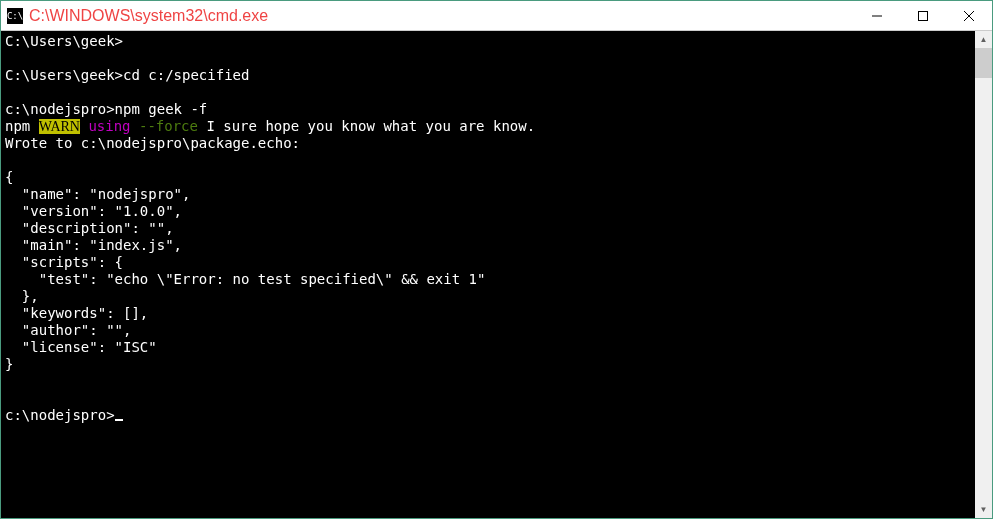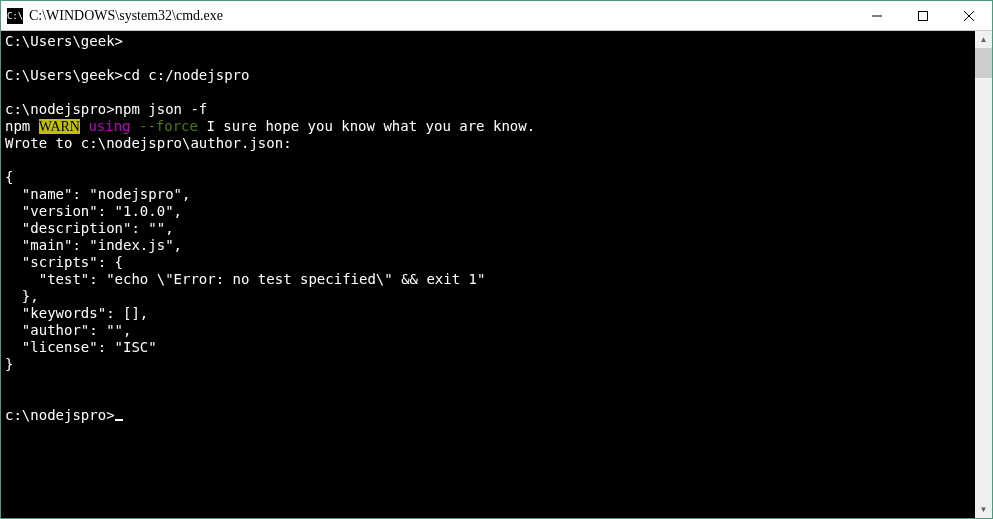--- a/index.html
+++ b/index.html
@@ -36,24 +36,23 @@
       background: #000;
       color: #fff;
       font-size: 9px;
       font-family: monospace;
       display: flex;
       align-items: center;
       justify-content: center;
       margin-right: 6px;
     }
     .title-text {
-      font-size: 14px;
-      color: #000000;
+      font-size: 16px;
+      color: #ef4444;
       flex: 1;
-      font-family: Liberation Serif, serif;
     }
     .window-controls {
       display: flex;
       height: 100%;
     }
     .window-control {
       width: 46px;
       height: 100%;
       display: flex;
       align-items: center;
@@ -152,25 +151,25 @@
         <svg viewBox="0 0 10 10">
             <line x1="0" y1="0" x2="10" y2="10" stroke="currentColor" stroke-width="1"></line>
             <line x1="10" y1="0" x2="0" y2="10" stroke="currentColor" stroke-width="1"></line>
           </svg>
       </div>
     </div>
   </div>
   <div class="terminal-wrapper">
     <div class="terminal"><span>C:\Users\geek&gt;</span>
 
-<span>C:\Users\geek&gt;</span><span>cd c:/nodejspro</span>
+<span>C:\Users\geek&gt;</span><span>cd c:/specified</span>
 
-<span>c:\nodejspro&gt;</span><span>npm json -f</span>
+<span>c:\nodejspro&gt;</span><span>npm geek -f</span>
 <span>npm </span><span class="warn-bg">WARN</span><span class="magenta"> using</span><span class="green"> --force</span><span> I sure hope you know what you are know.</span>
-<span>Wrote to c:\nodejspro\author.json:</span>
+<span>Wrote to c:\nodejspro\package.echo:</span>
 
 <span>{</span>
 <span>  "name": "nodejspro",</span>
 <span>  "version": "1.0.0",</span>
 <span>  "description": "",</span>
 <span>  "main": "index.js",</span>
 <span>  "scripts": {</span>
 <span>    "test": "echo \"Error: no test specified\" &amp;&amp; exit 1"</span>
 <span>  },</span>
 <span>  "keywords": [],</span>

